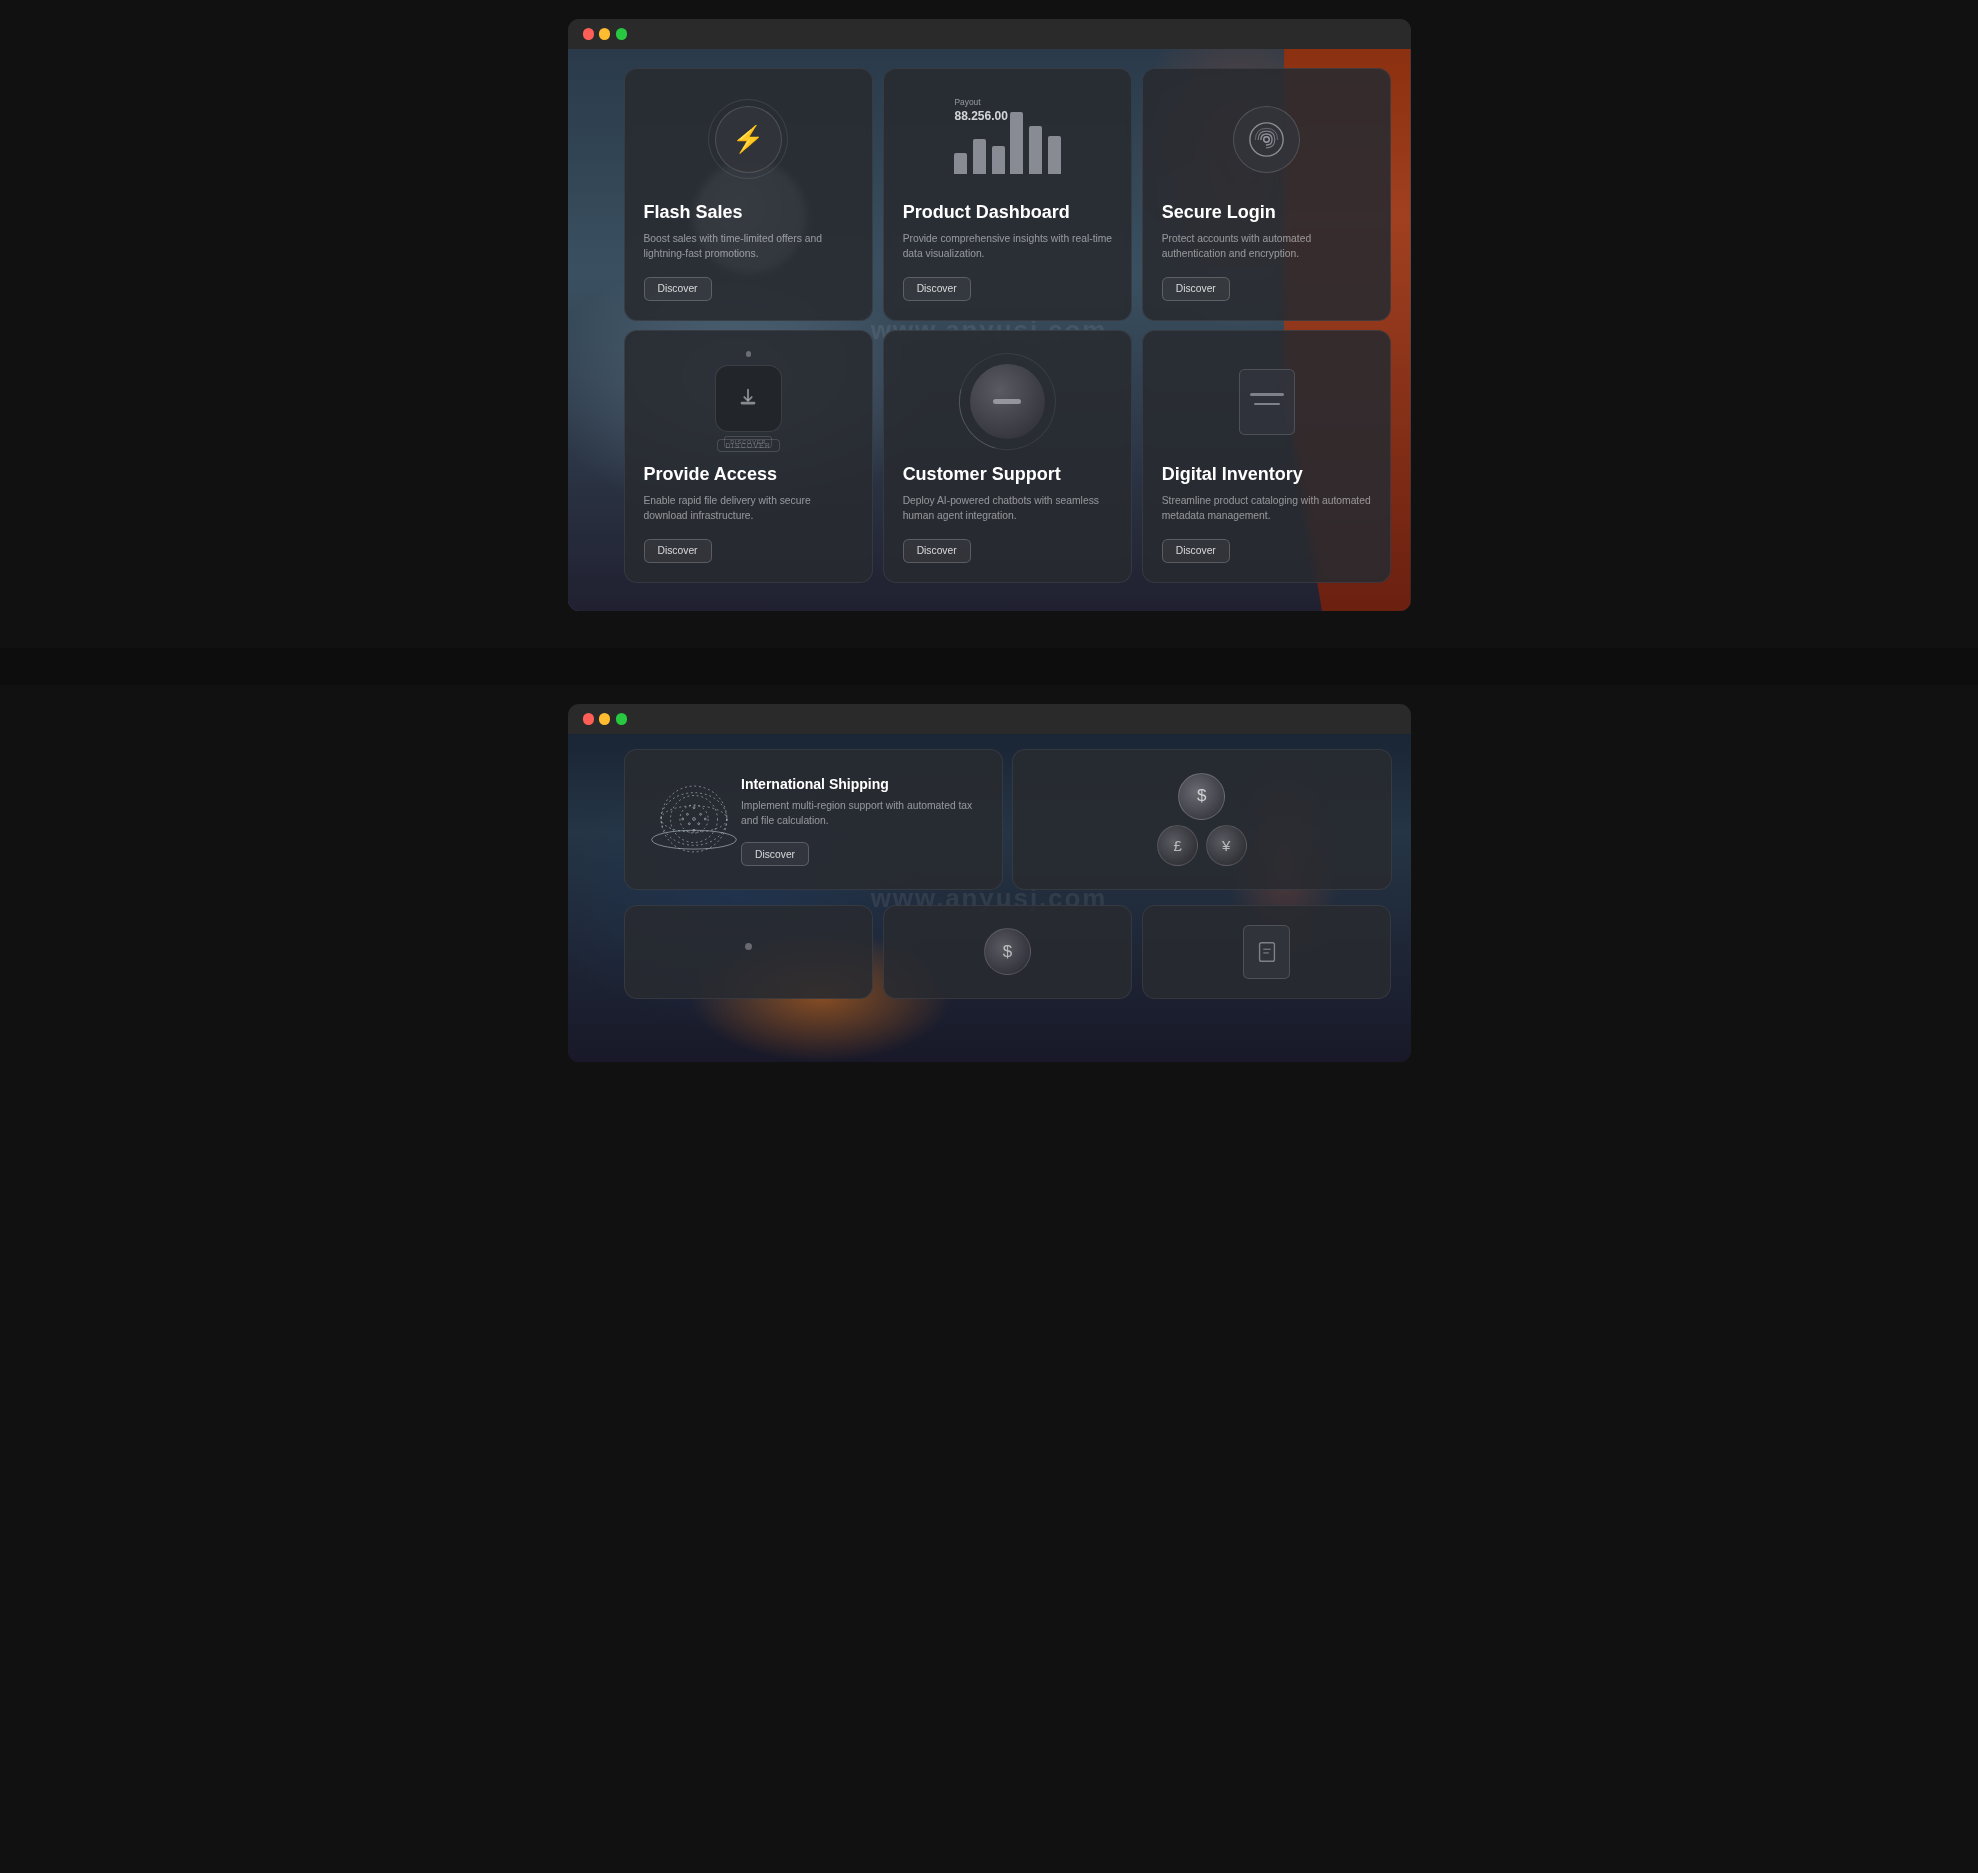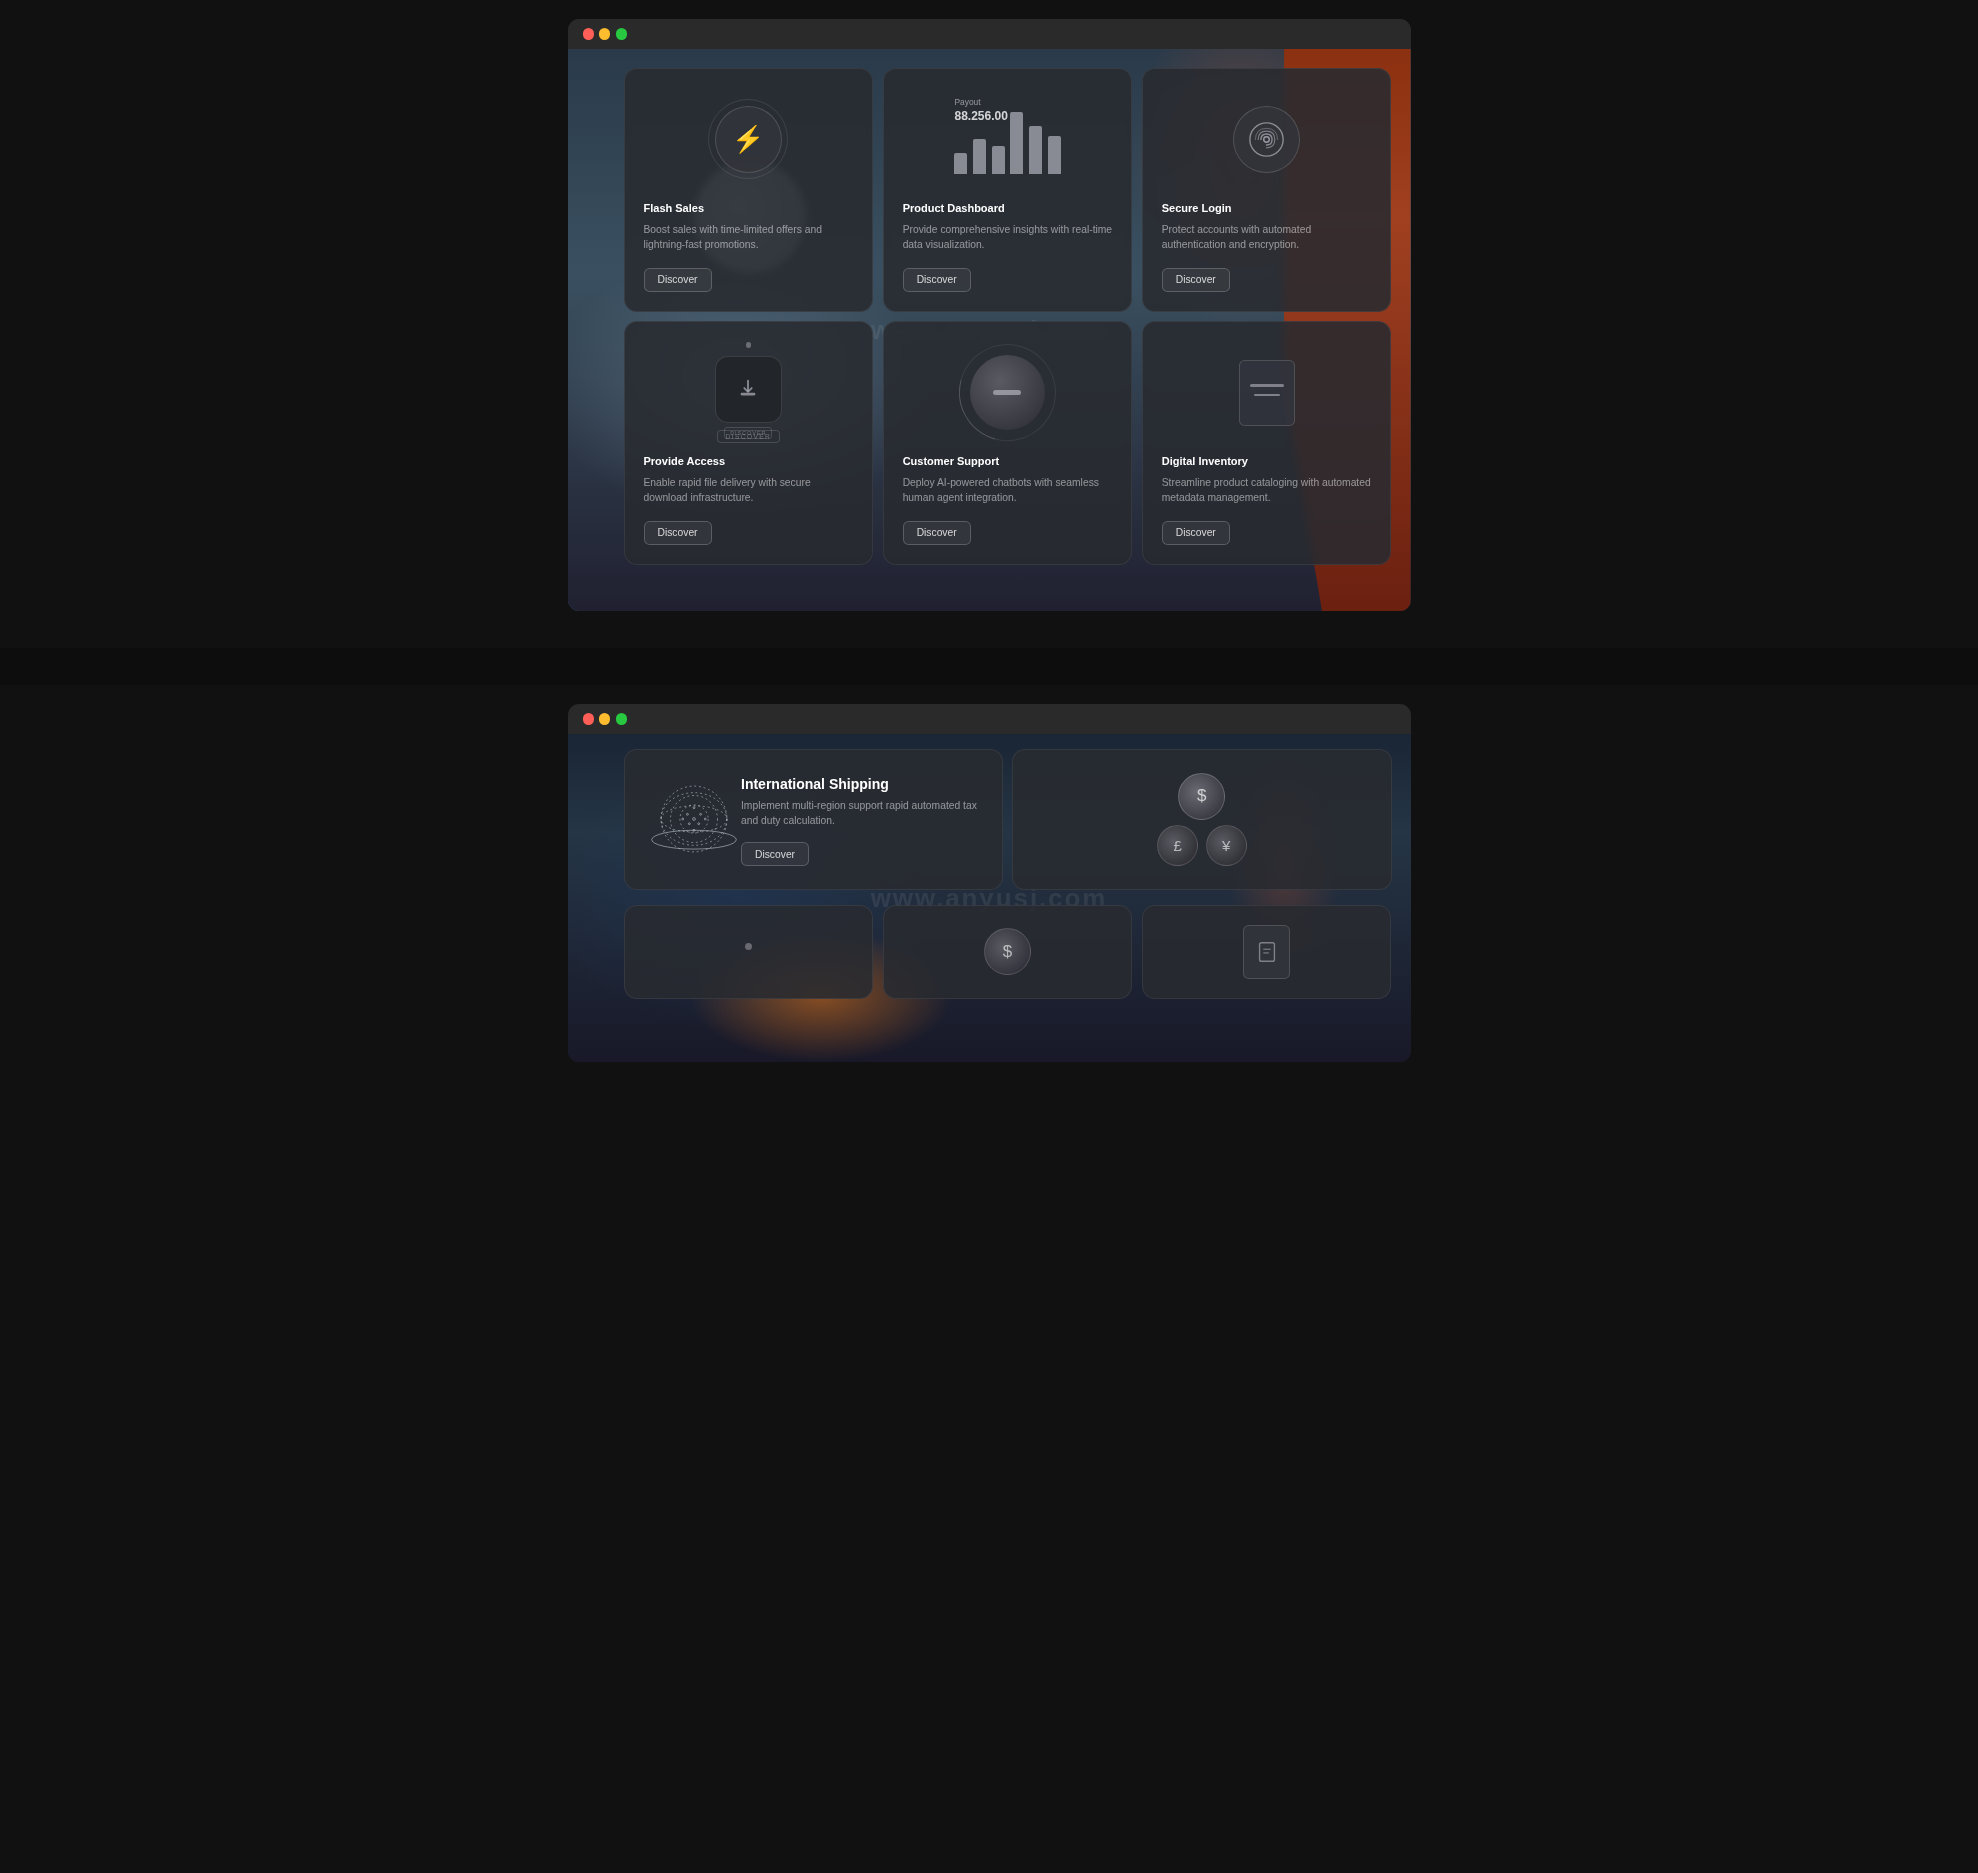--- a/index.html
+++ b/index.html
@@ -265,21 +265,21 @@
       height: 2.8px;
       background: rgba(180,180,190,0.6);
       border-radius: 1.9px;
       position: absolute;
     }
 
     .doc-line:nth-child(1) { top: 23.4px; }
     .doc-line:nth-child(2) { top: 33px; width: 26px; }
 
     .card-title {
-      font-size: 11px;
+      font-size: 18px;
       font-weight: 600;
       color: #fff;
       margin-top: 3.7px;
     }
 
     .card-desc {
       font-size: 10.3px;
       color: rgba(255,255,255,0.5);
       line-height: 1.5;
     }
@@ -630,21 +630,21 @@
                 <circle cx="45" cy="55" r="1"></circle>
                 <circle cx="62" cy="50" r="1"></circle>
                 <circle cx="38" cy="50" r="1"></circle>
                 <circle cx="50" cy="38" r="1"></circle>
                 <circle cx="50" cy="62" r="1"></circle>
               </g>
             </svg>
           </div>
           <div class="card-wide-content">
             <div class="card-title">International Shipping</div>
-            <div class="card-desc">Implement multi-region support rapid automated tax and duty calculation.</div>
+            <div class="card-desc">Implement multi-region support with automated tax and file calculation.</div>
             <button class="discover-btn">Discover</button>
           </div>
         </div>
 
         <div class="card-right">
           <div class="currency-cluster">
             <div class="currency-top">$</div>
             <div class="currency-bottom">
               <div class="currency-coin">£</div>
               <div class="currency-coin">¥</div>

